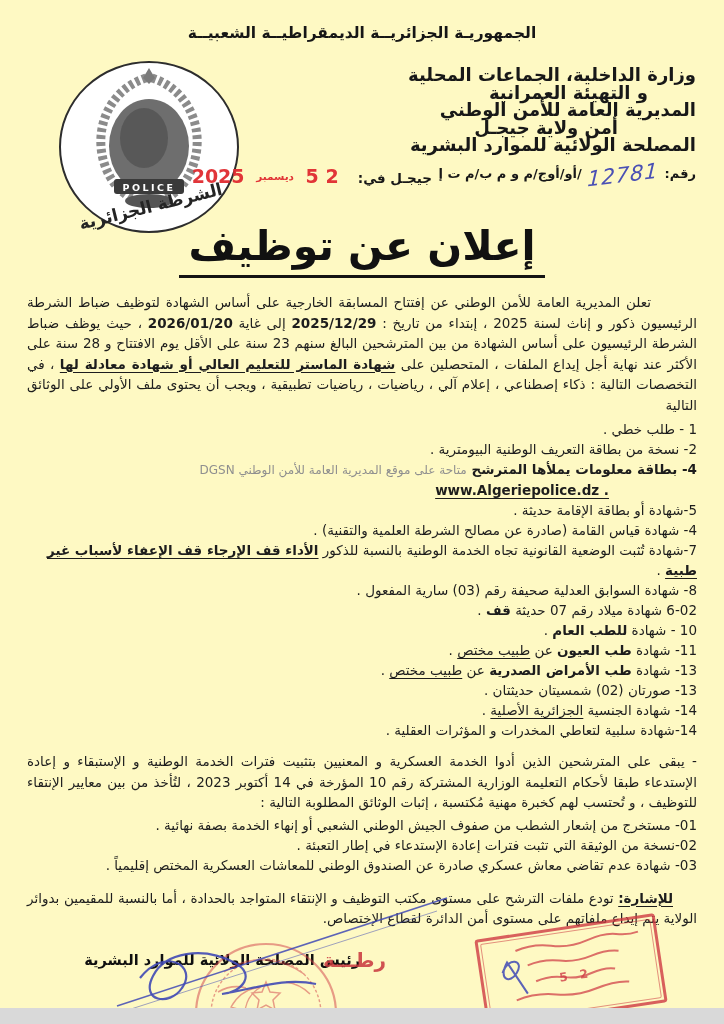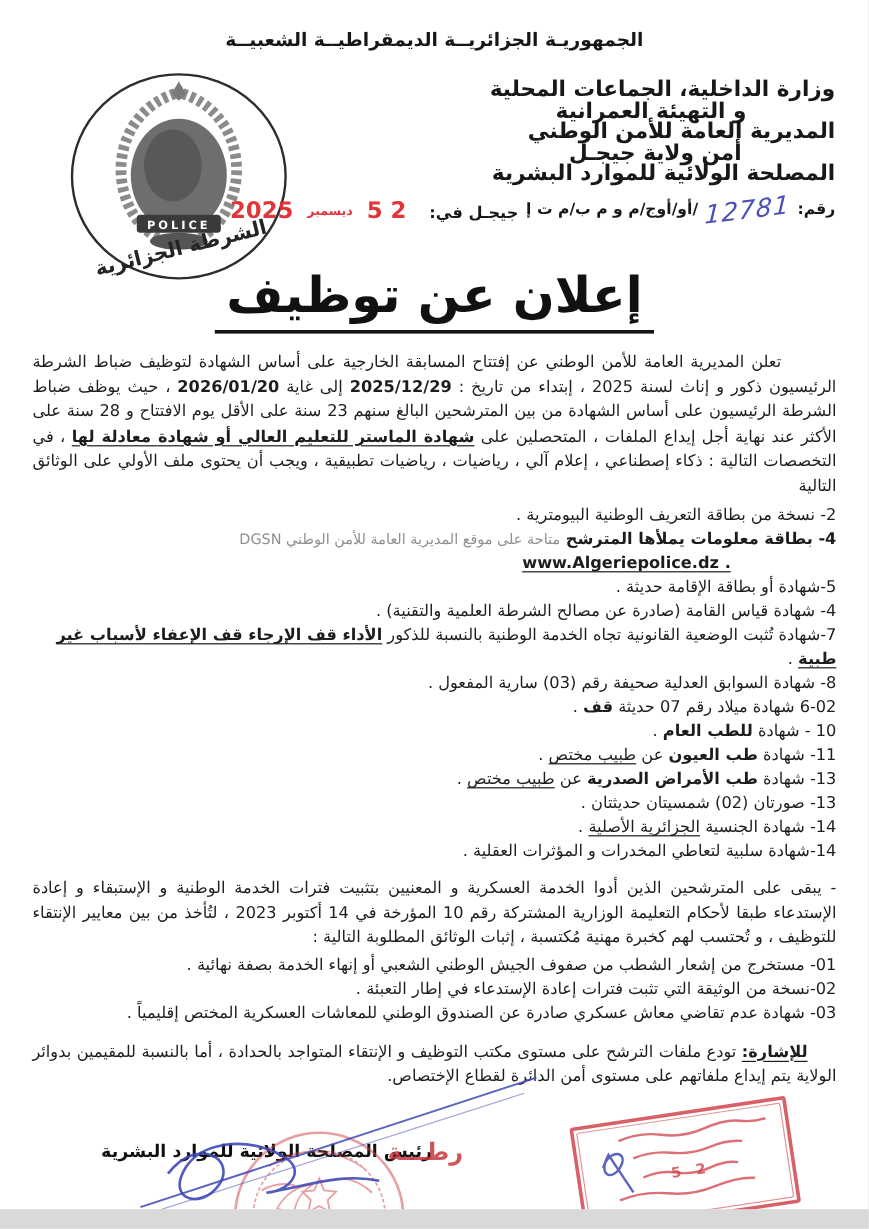--- a/index.html
+++ b/index.html
@@ -1,36 +1,36 @@
 <!DOCTYPE html>
 <html dir="rtl" lang="ar"><head>
 <meta charset="utf-8">
 <style>
   html,body{margin:0;padding:0;background:#d9d9d9;}
   .page{
     position:relative;width:724px;height:1008px;margin:0 auto;
-    background:#ffffff;overflow:hidden;direction:rtl;
+    background:#fef9c3;overflow:hidden;direction:rtl;
     font-family:"DejaVu Sans",sans-serif;color:#1d1d1d;
   }
   .b{font-weight:bold}
   .u{text-decoration:underline;text-underline-offset:3px;}
   .bu{font-weight:bold;text-decoration:underline;text-underline-offset:3px;}
   .faint{color:#8f8f8f;font-size:12px}
 
   .republic{
     position:absolute;top:24px;left:0;right:0;text-align:center;
     font-size:15.5px;font-weight:bold;letter-spacing:.2px;color:#161616;
   }
   .emblem{position:absolute;left:56px;top:60px;width:186px;height:176px;}
   .ministry{
     position:absolute;right:28px;top:66px;width:300px;text-align:right;
     font-weight:bold;font-size:18px;line-height:17.5px;color:#181818;
   }
   .ministry .l1{margin-right:0}
-  .ministry .l2{margin-right:74px}
+  .ministry .l2{margin-right:48px}
   .ministry .l4{margin-right:78px}
   .refline{
     position:absolute;right:28px;top:163px;font-weight:bold;font-size:13px;
     white-space:nowrap;color:#181818;
   }
   .handwritten{
     display:inline-block;color:#4a50b4;font-weight:400;font-size:21px;
     transform:rotate(-7deg) skewX(-10deg);margin:0 1px -5px 1px;
     font-style:italic;letter-spacing:1px;vertical-align:-4px;
   }
@@ -129,20 +129,21 @@
   </div>
 
   <div class="doc-title">
     <span>إعلان عن توظيف</span>
   </div>
 
   <div class="body-block">
 
     <p class="intro"><span>تعلن المديرية العامة للأمن الوطني عن إفتتاح المسابقة الخارجية على أساس الشهادة لتوظيف ضباط الشرطة الرئيسيون ذكور و إناث لسنة 2025 ، إبتداء من تاريخ : </span><span class="b" dir="ltr">2025/12/29</span><span> إلى غاية </span><span class="b" dir="ltr">2026/01/20</span><span> ، حيث يوظف ضباط الشرطة الرئيسيون على أساس الشهادة من بين المترشحين البالغ سنهم 23 سنة على الأقل يوم الافتتاح و 28 سنة على الأكثر عند نهاية أجل إيداع الملفات ، المتحصلين على </span><span class="bu">شهادة الماستر للتعليم العالي أو شهادة معادلة لها</span><span> ، في التخصصات التالية : ذكاء إصطناعي ، إعلام آلي ، رياضيات ، رياضيات تطبيقية ، ويجب أن يحتوى ملف الأولي على الوثائق التالية</span></p>
 
+    <div class="item"><span>1 - طلب خطي .</span></div>
     <div class="item"><span>2- نسخة من بطاقة التعريف الوطنية البيومترية .</span></div>
     <div class="item"><span class="b">4- بطاقة معلومات يملأها المترشح </span><span class="faint">متاحة على موقع المديرية العامة للأمن الوطني </span><span class="faint" dir="ltr">DGSN</span></div>
     <div class="item url-line"><span class="u b" dir="ltr">www.Algeriepolice.dz .</span></div>
     <div class="item"><span>5-شهادة أو بطاقة الإقامة حديثة .</span></div>
     <div class="item"><span>4- شهادة قياس القامة (صادرة عن مصالح الشرطة العلمية والتقنية) .</span></div>
     <div class="item"><span>7-شهادة تُثبت الوضعية القانونية تجاه الخدمة الوطنية بالنسبة للذكور </span><span class="bu">الأداء قف الإرجاء قف الإعفاء لأسباب غير طبية</span><span> .</span></div>
     <div class="item"><span>8- شهادة السوابق العدلية صحيفة رقم (03) سارية المفعول .</span></div>
     <div class="item"><span>6-02 شهادة ميلاد رقم 07 حديثة </span><span class="b">قف</span><span> .</span></div>
     <div class="item"><span>10 - شهادة </span><span class="b">للطب العام</span><span> .</span></div>
     <div class="item"><span>11- شهادة </span><span class="b">طب العيون</span><span> عن </span><span class="u">طبيب مختص</span><span> .</span></div>

